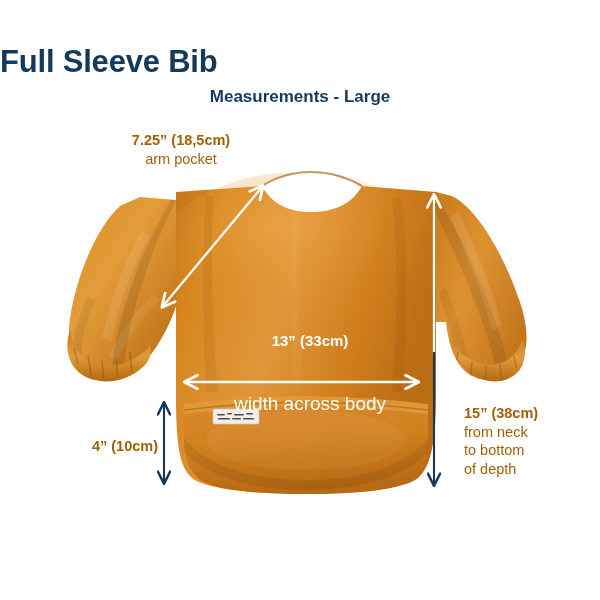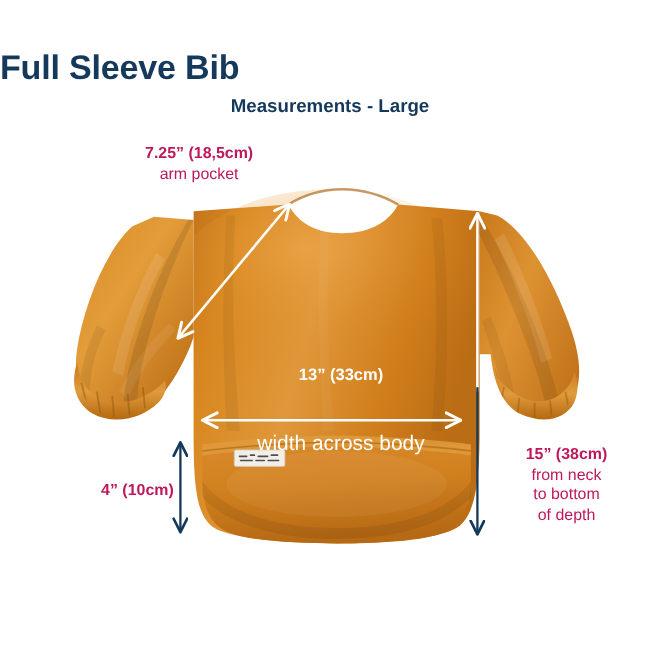--- a/index.html
+++ b/index.html
@@ -21,32 +21,32 @@
     color:#15395b;
   }
   .subtitle{
     position:absolute;left:0;top:87px;width:600px;
     text-align:center;
     font-size:17px;font-weight:bold;
     color:#15395b;
   }
 
   
-  .callout{position:absolute;color:#be185d;}
+  .callout{position:absolute;color:#a16207;}
   .callout .val{font-size:14.5px;font-weight:bold;line-height:1.28;}
   .callout .desc{font-size:14.5px;font-weight:normal;line-height:1.28;}
 
   .callout.on-garment{color:#ffffff;}
 
   #callout-arm{left:86px;top:131px;width:190px;text-align:center;}
   #callout-width{left:200px;top:331px;width:220px;text-align:center;}
   #callout-width .val{font-size:15px;}
   #callout-width .desc{font-size:19px;margin-top:42px;}
   #callout-pocket{left:36px;top:437px;width:122px;text-align:right;}
-  #callout-height{left:450px;top:404px;width:130px;text-align:center;}
+  #callout-height{left:464px;top:404px;width:130px;text-align:left;}
 
   
   svg.layer{position:absolute;left:0;top:0;width:600px;height:600px;overflow:visible;}
 </style>
 </head>
 <body>
 
 <div id="stage">
 
   <svg class="layer" viewBox="0 0 600 600">

